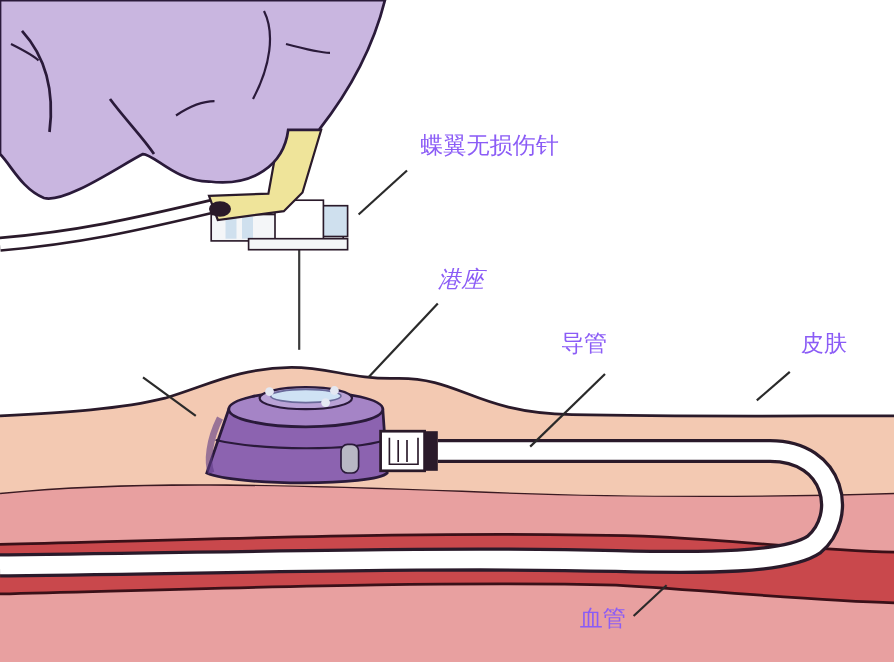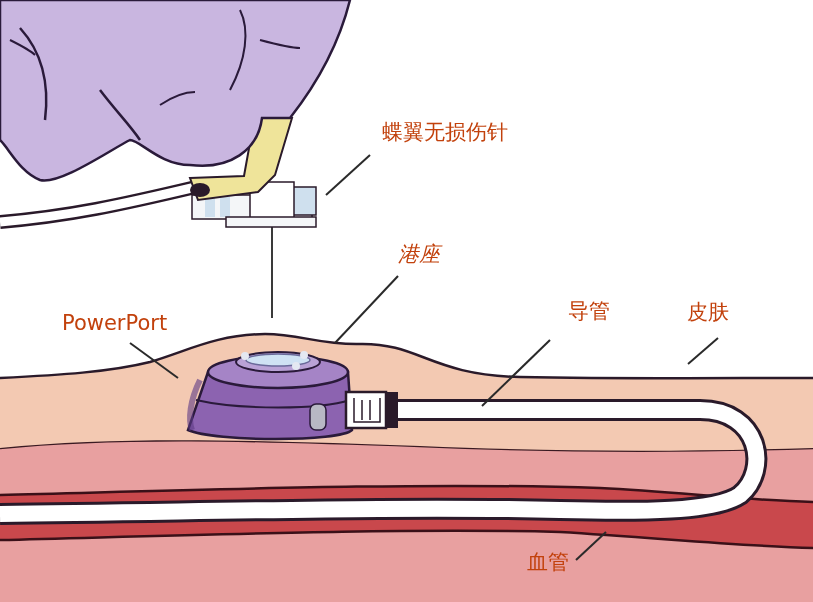--- a/index.html
+++ b/index.html
@@ -2,21 +2,21 @@
 <html><head>
 <meta charset="utf-8">
 <style>
   html, body { margin: 0; padding: 0; background: #ffffff; }
   #stage { position: relative; width: 813px; height: 602px; overflow: hidden; background: #ffffff; }
   svg.art { position: absolute; left: 0; top: 0; }
   .label {
     position: absolute;
     font-family: "DejaVu Sans", "Liberation Sans", sans-serif;
     font-size: 21px;
-    color: #c2410c;
+    color: #8b5cf6;
     white-space: nowrap;
     line-height: 1;
   }
 </style>
 </head>
 <body>
 
 <div id="stage">
   <svg class="art" width="813" height="602" viewBox="0 0 813 602">
 
@@ -94,17 +94,16 @@
       <line x1="398" y1="276" x2="335" y2="343"></line>
       <line x1="130" y1="343" x2="178" y2="378"></line>
       <line x1="550" y1="340" x2="482" y2="406"></line>
       <line x1="718" y1="338" x2="688" y2="364"></line>
       <line x1="606" y1="532" x2="576" y2="560"></line>
     </g>
   </svg>
 
   <div class="label" style="left:382px;top:122px;">蝶翼无损伤针</div>
   <div class="label" style="left:398px;top:244px;font-style:italic;">港座</div>
-  <div class="label" style="left:62px;top:313px;">PowerPort</div>
-  <div class="label" style="left:568px;top:302px;font-family:Liberation Mono, monospace;">导管</div>
-  <div class="label" style="left:687px;top:302px;">皮肤</div>
+  <div class="label" style="left:510px;top:302px;">导管</div>
+  <div class="label" style="left:728px;top:302px;">皮肤</div>
   <div class="label" style="left:527px;top:552px;font-family:Liberation Serif, serif;">血管</div>
 </div>
 
 </body></html>

